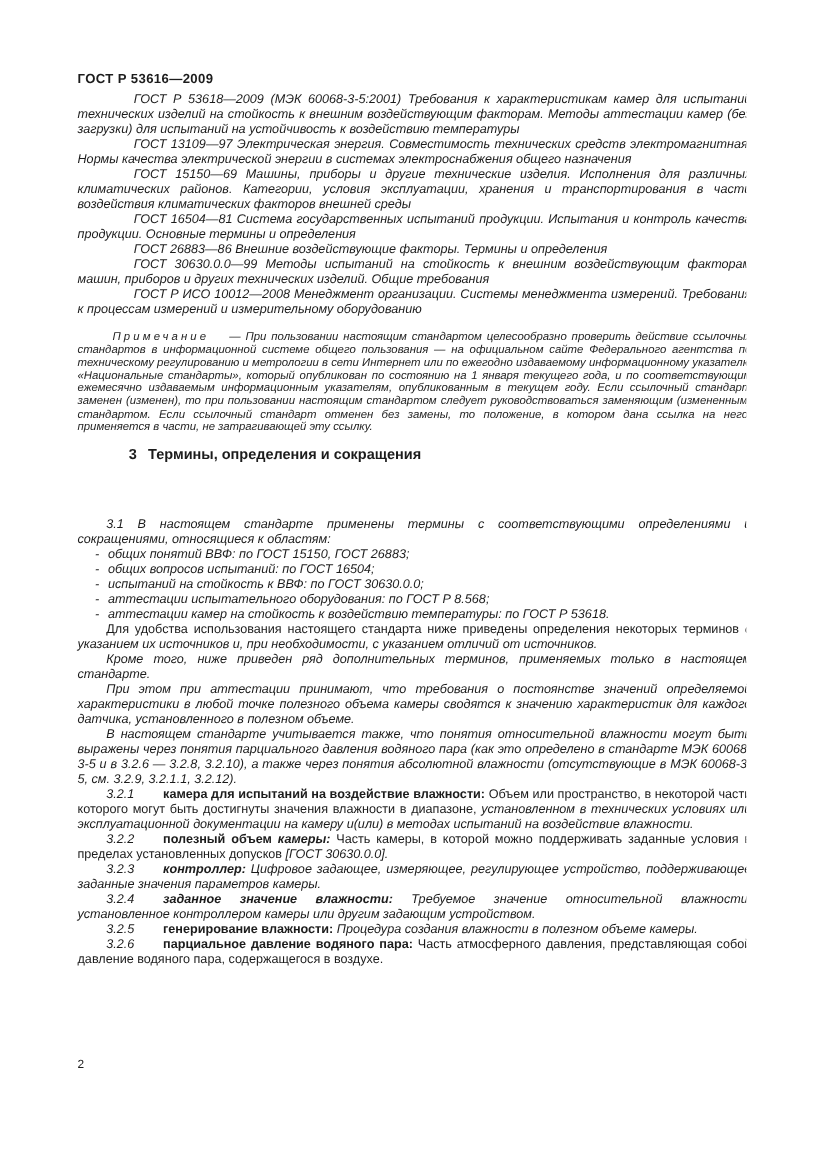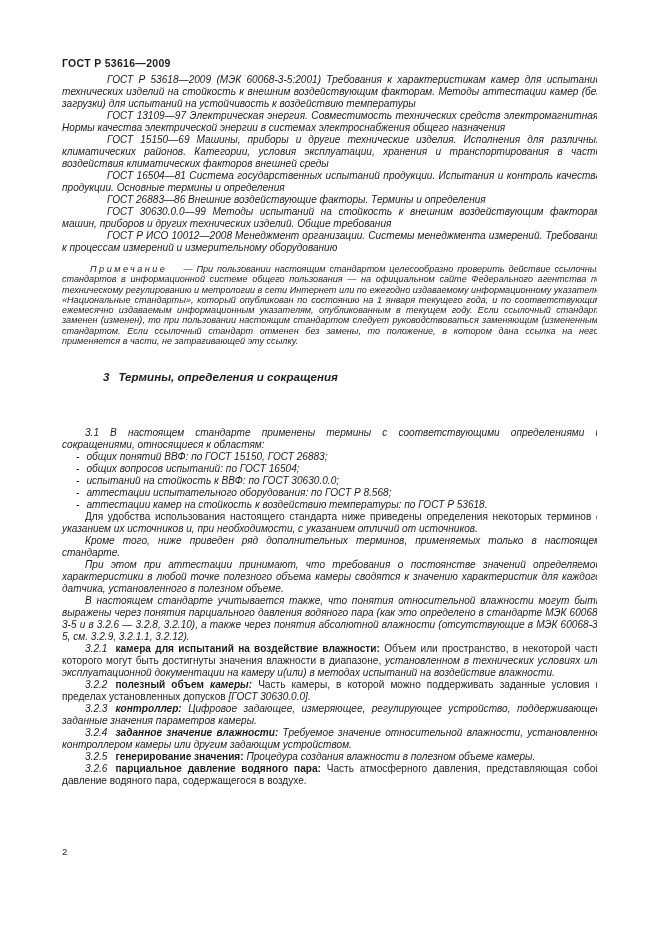--- a/index.html
+++ b/index.html
@@ -17,34 +17,34 @@
   .ref {
     font-style:italic; font-size:10.1px; line-height:12px;
     text-align:justify; text-indent:45px;
   }
   .note {
     margin-top:10px; font-style:italic; font-size:9.1px; line-height:10.3px;
     text-align:justify; text-indent:28px; color:#242424;
   }
   .note-label { letter-spacing:2.5px; margin-right:16px; }
   .h3 {
-    margin-top:24px; margin-bottom:12px;
-    font-weight:bold; font-style:italic; font-size:11.6px; text-indent:41px;
+    margin-top:11px; margin-bottom:12px;
+    font-weight:bold; font-size:11.6px; text-indent:41px;
   }
   .h3-num { margin-right:9px; }
   .bp {
     font-size:10.1px; line-height:12px; text-align:justify; text-indent:23px;
   }
   .it { font-style:italic;margin-top:44px; }
   .li {
     font-size:10.1px; line-height:12px; font-style:italic;
     margin-left:14px; text-align:left;
   }
   .dash { margin-right:7px; }
-  .num { font-style:italic; margin-right:8px; }
+  .num { font-style:italic; margin-right:23px; }
   .t-b { font-weight:bold; }
   .t-bi { font-weight:bold; font-style:italic; }
   .pagenum { position:absolute; left:62px; top:846px; font-size:9.5px; }
 </style>
 </head>
 <body>
 
 <div class="page">
 
   <div class="running-header">ГОСТ Р 53616—2009</div>
@@ -73,20 +73,20 @@
 
     <p class="bp"><span class="rm">Для удобства использования настоящего стандарта ниже приведены определения некоторых терминов </span><span class="it">с указанием их источников и, при необходимости, с указанием отличий от источников.</span></p>
     <p class="bp"><span class="rm"></span><span class="it">Кроме того, ниже приведен ряд дополнительных терминов, применяемых только в настоящем стандарте.</span></p>
     <p class="bp"><span class="rm"></span><span class="it">При этом при аттестации принимают, что требования о постоянстве значений определяемой характеристики в любой точке полезного объема камеры сводятся к значению характеристик для каждого датчика, установленного в полезном объеме.</span></p>
     <p class="bp"><span class="rm"></span><span class="it">В настоящем стандарте учитывается также, что понятия относительной влажности могут быть выражены через понятия парциального давления водяного пара (как это определено в стандарте МЭК 60068-3-5 и в 3.2.6 — 3.2.8, 3.2.10), а также через понятия абсолютной влажности (отсутствующие в МЭК 60068-3-5, см. 3.2.9, 3.2.1.1, 3.2.12).</span></p>
 
     <p class="bp"><span class="num">3.2.1</span><span class="t-b">камера для испытаний на воздействие влажности: </span><span class="t-bi"></span><span class="rm">Объем или пространство, в некоторой части которого могут быть достигнуты значения влажности в диапазоне, </span><span class="it">установленном в технических условиях или эксплуатационной документации на камеру и(или) в методах испытаний на воздействие влажности.</span></p>
     <p class="bp"><span class="num">3.2.2</span><span class="t-b">полезный объем </span><span class="t-bi">камеры: </span><span class="rm">Часть камеры, в которой можно поддерживать заданные условия в пределах установленных допусков </span><span class="it">[ГОСТ 30630.0.0].</span></p>
     <p class="bp"><span class="num">3.2.3</span><span class="t-b"></span><span class="t-bi">контроллер: </span><span class="rm"></span><span class="it">Цифровое задающее, измеряющее, регулирующее устройство, поддерживающее заданные значения параметров камеры.</span></p>
     <p class="bp"><span class="num">3.2.4</span><span class="t-b"></span><span class="t-bi">заданное значение влажности: </span><span class="rm"></span><span class="it">Требуемое значение относительной влажности, установленное контроллером камеры или другим задающим устройством.</span></p>
-    <p class="bp"><span class="num">3.2.5</span><span class="t-b">генерирование значения: </span><span class="t-bi"></span><span class="rm"></span><span class="it">Процедура создания влажности в полезном объеме камеры.</span></p>
+    <p class="bp"><span class="num">3.2.5</span><span class="t-b">генерирование влажности: </span><span class="t-bi"></span><span class="rm"></span><span class="it">Процедура создания влажности в полезном объеме камеры.</span></p>
     <p class="bp"><span class="num">3.2.6</span><span class="t-b">парциальное давление водяного пара: </span><span class="t-bi"></span><span class="rm">Часть атмосферного давления, представляющая собой давление водяного пара, содержащегося в воздухе.</span><span class="it"></span></p>
 
   </div>
 
   <div class="pagenum">2</div>
 
 </div>
 
 </body></html>

